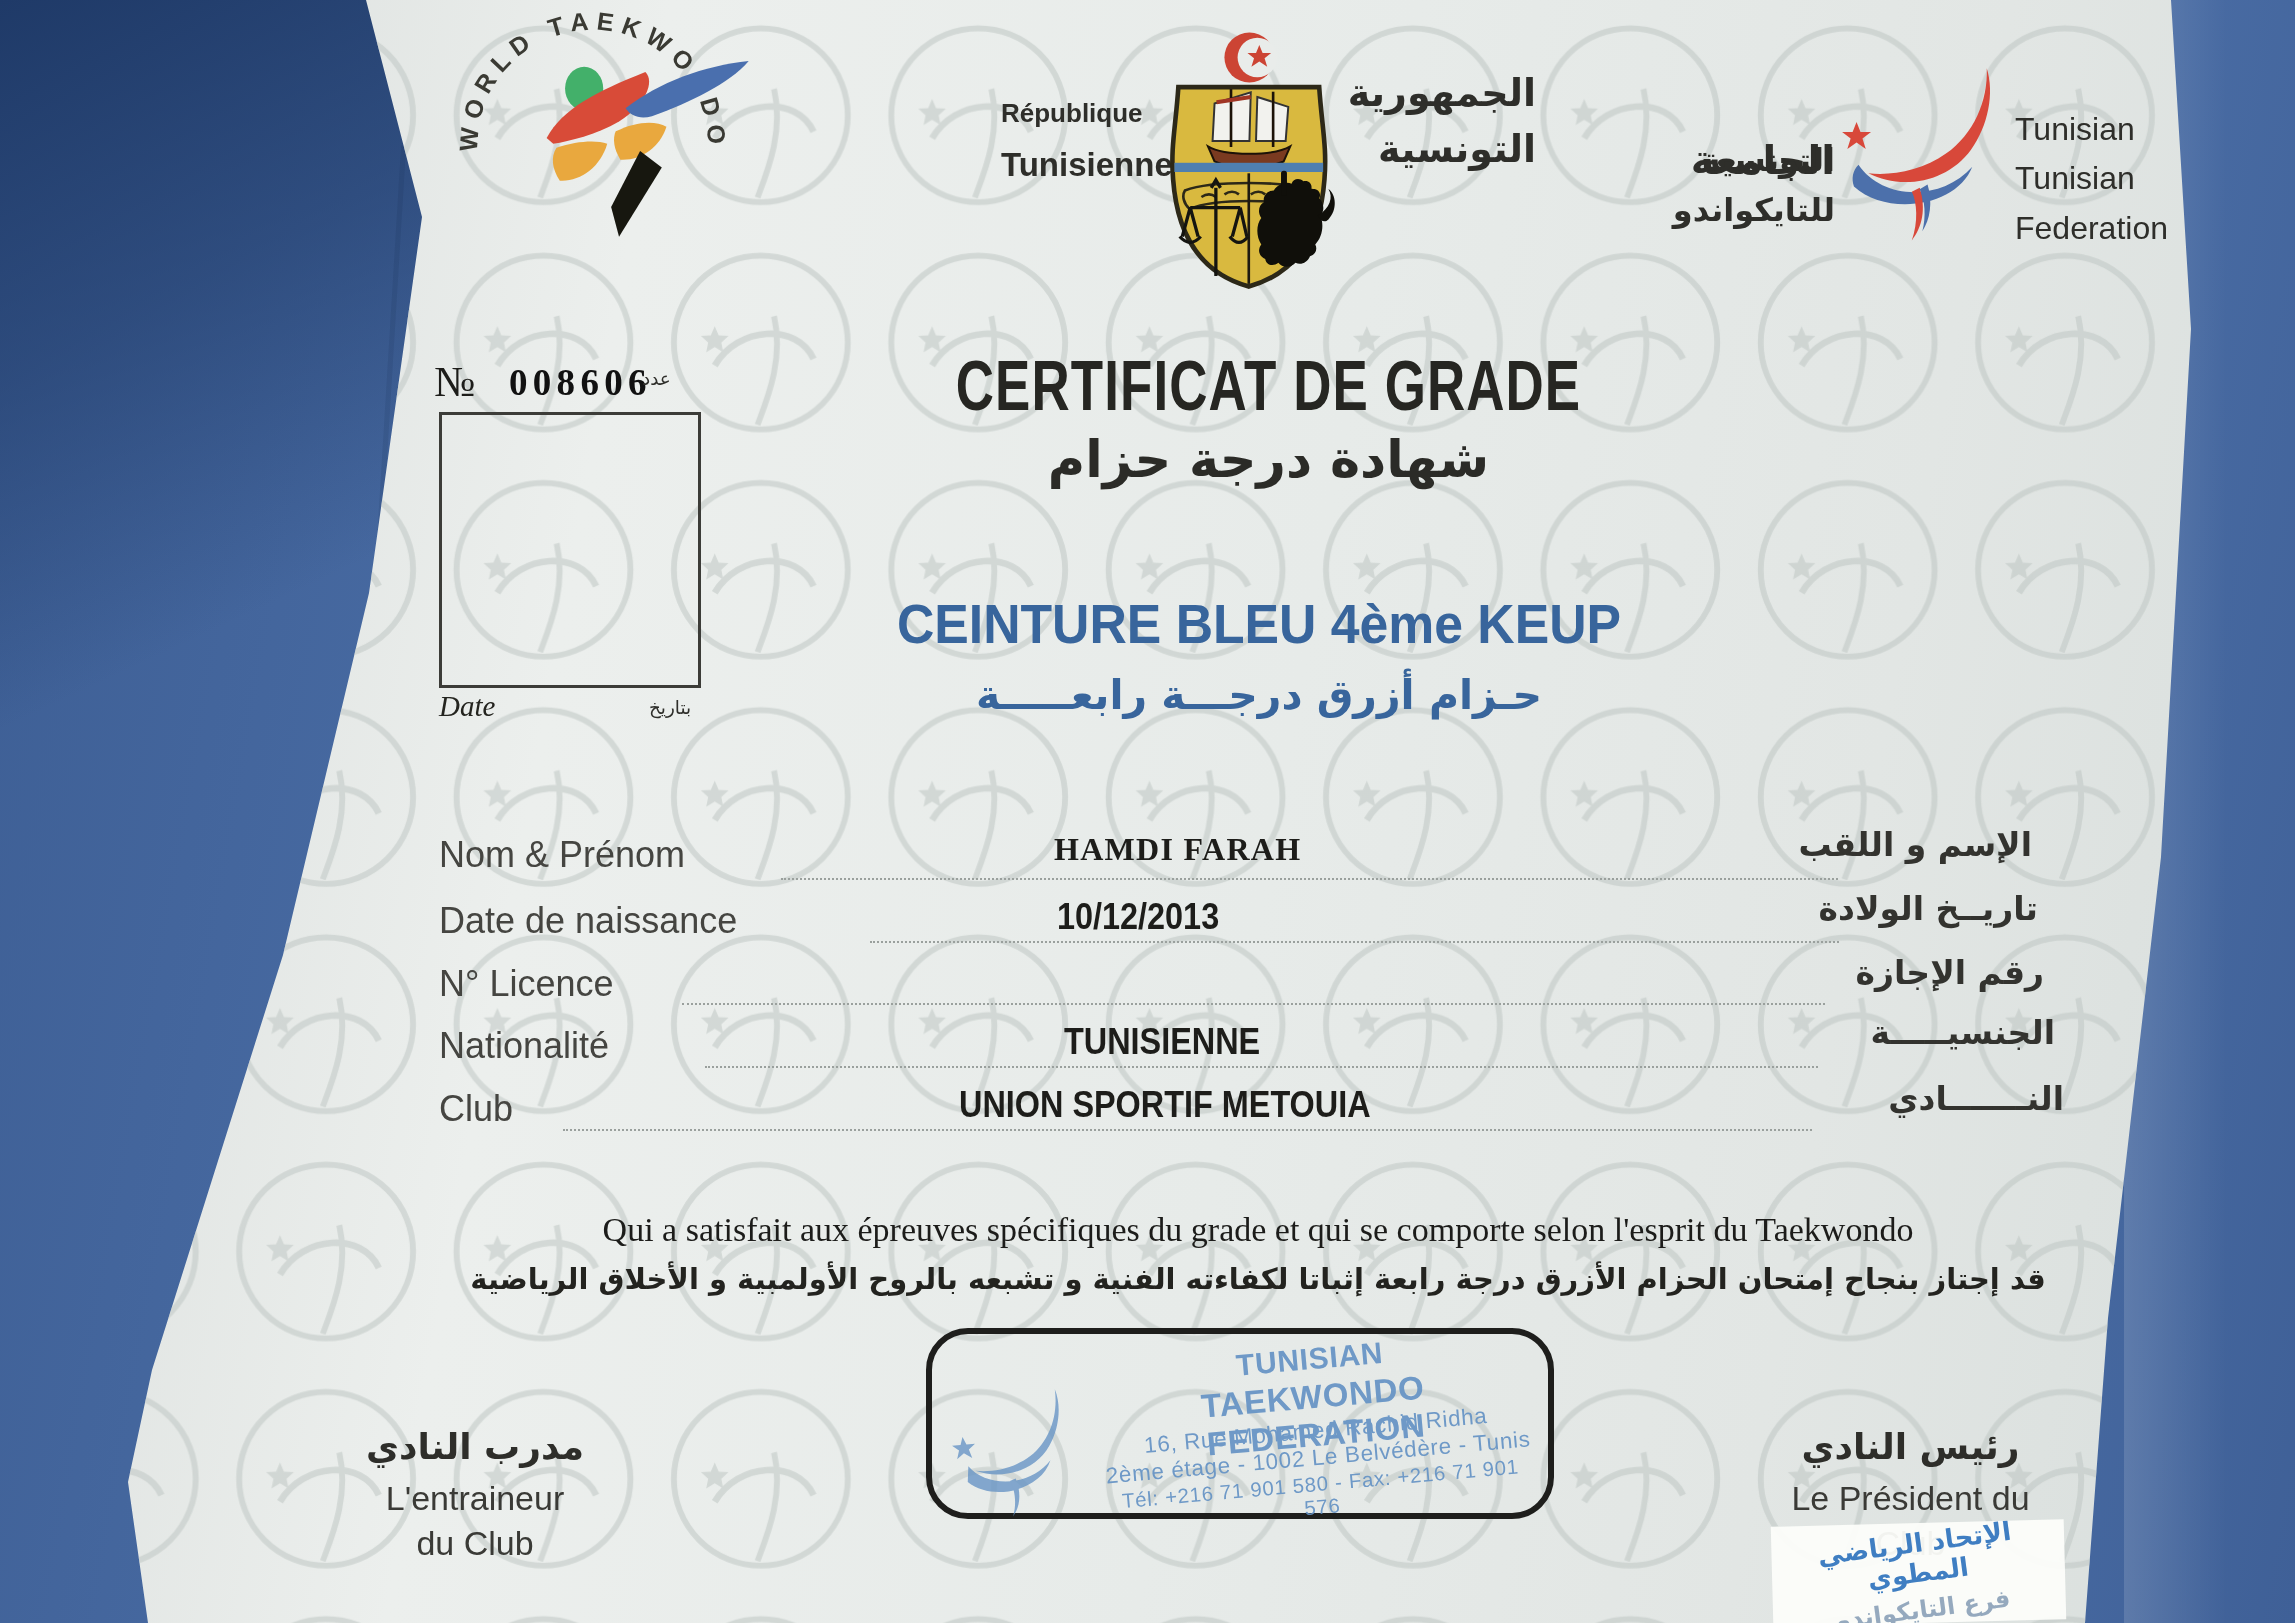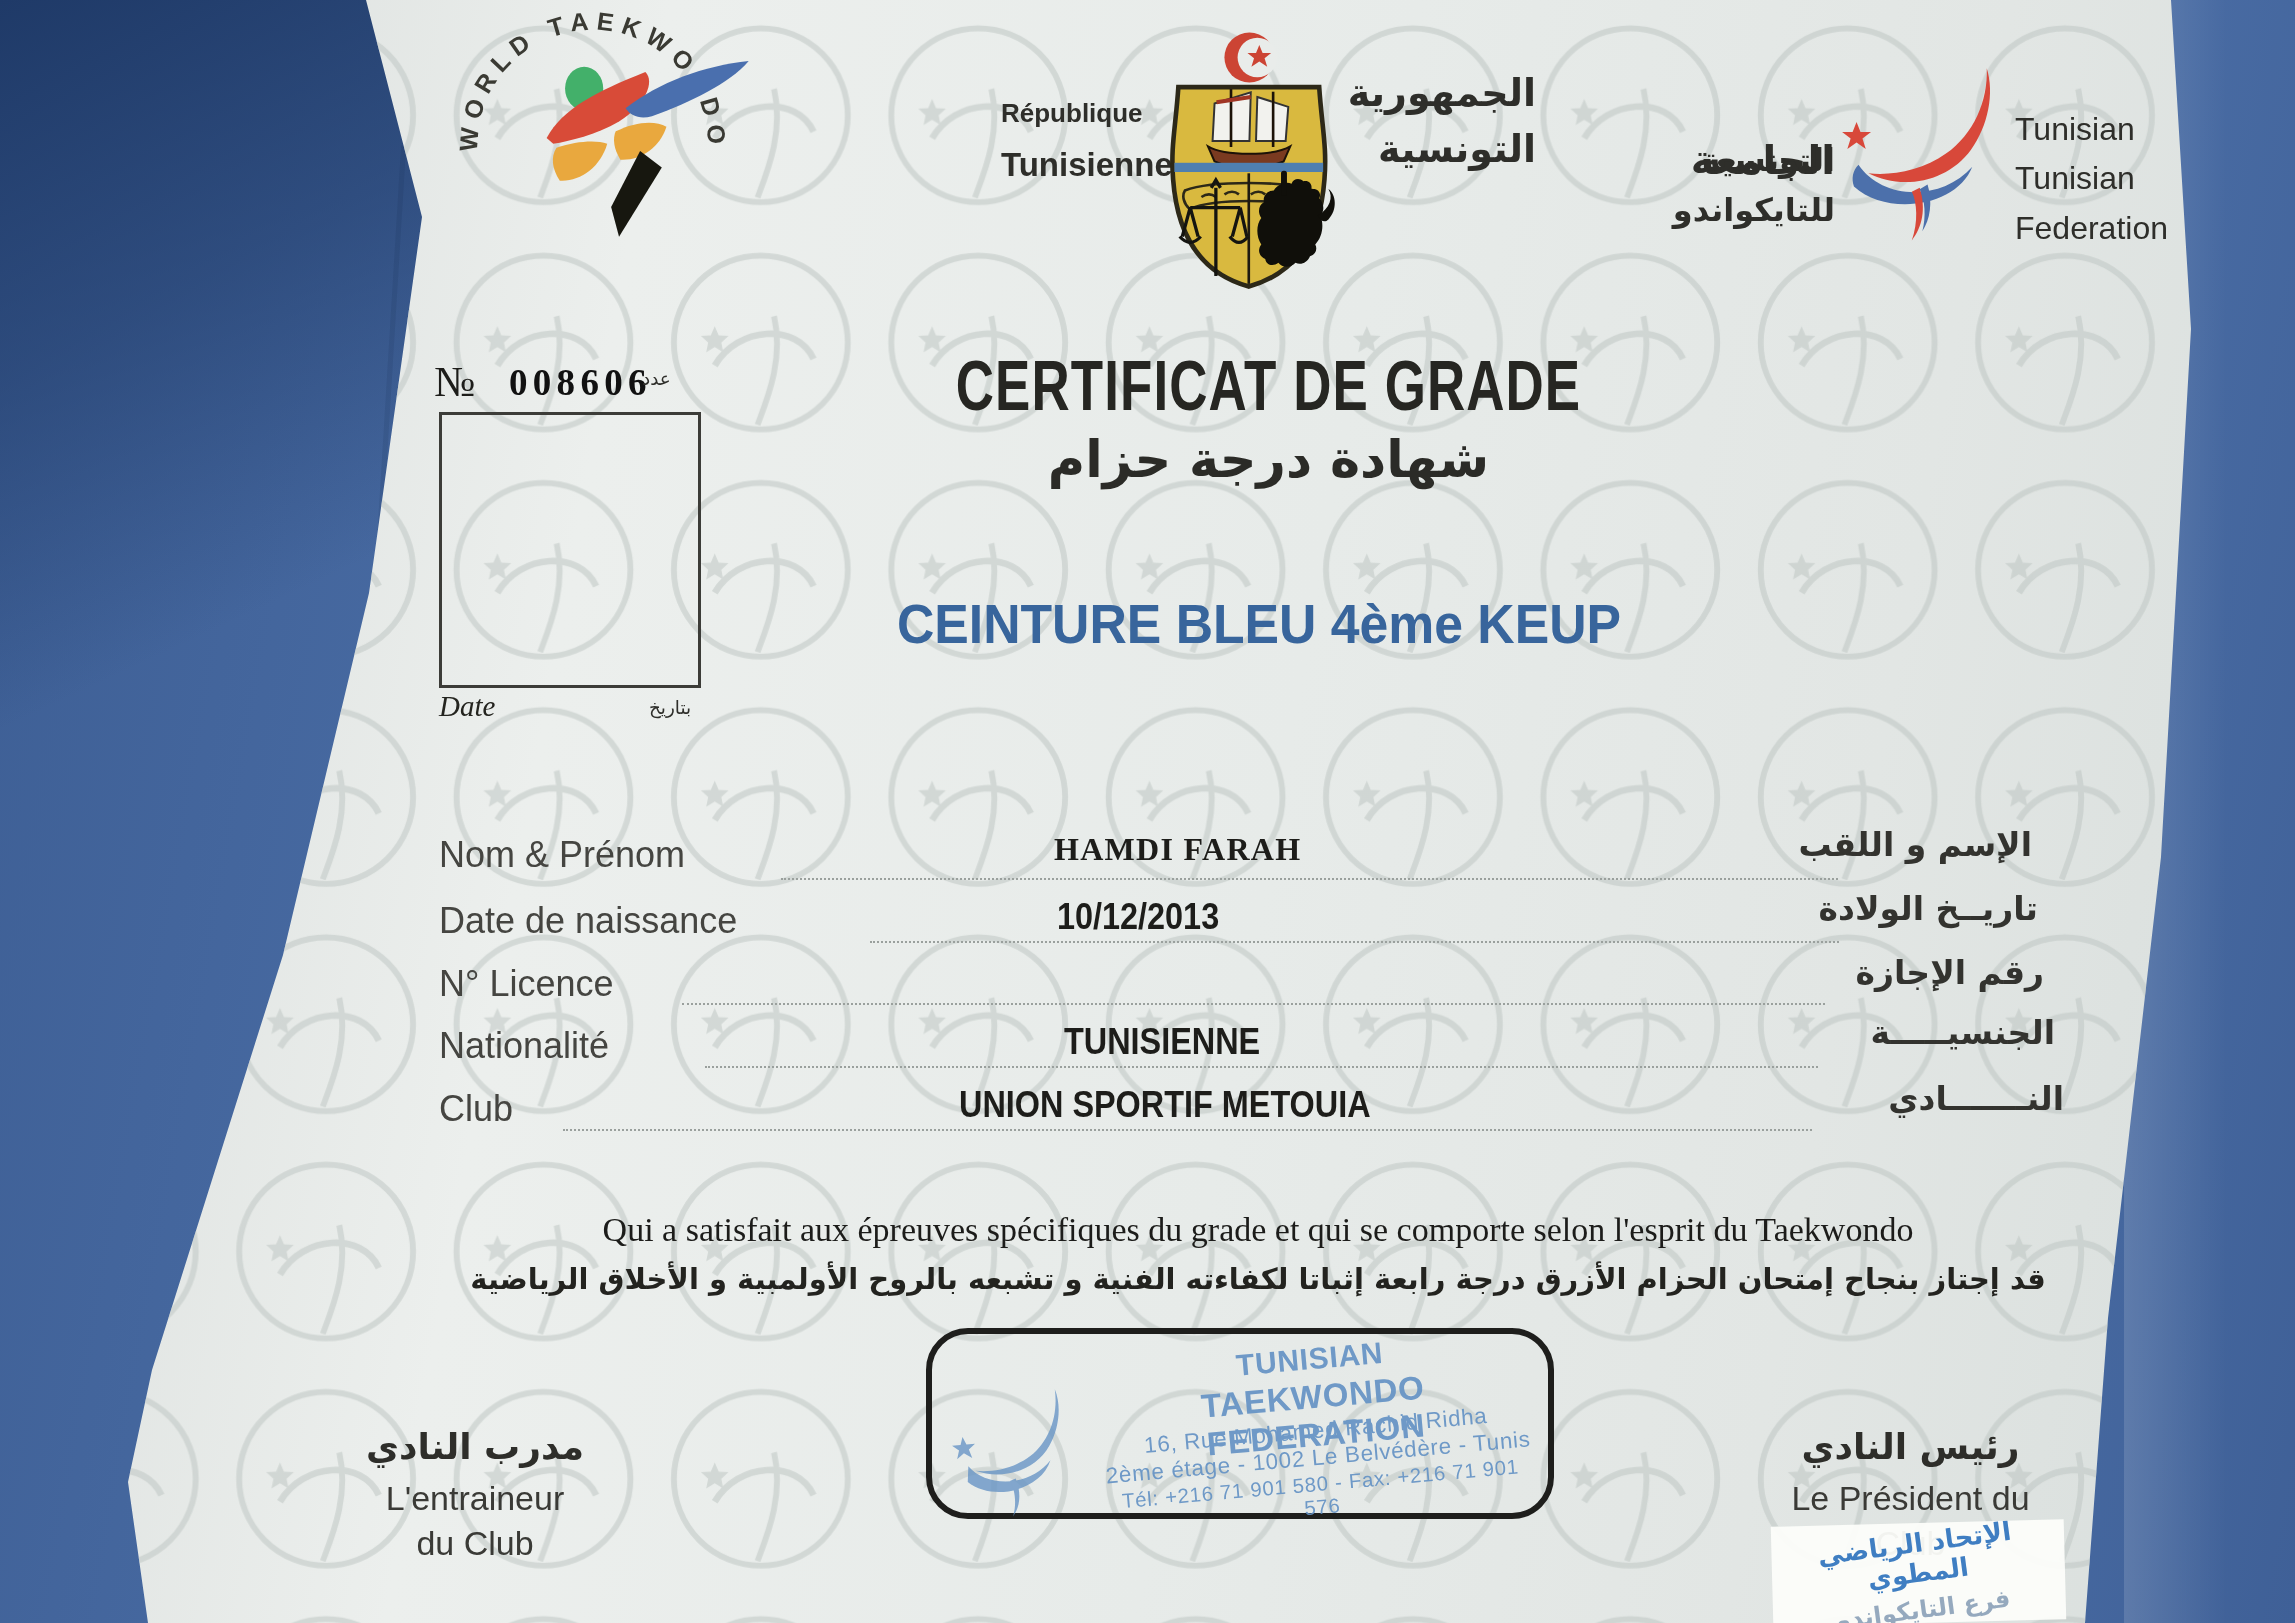--- a/index.html
+++ b/index.html
@@ -133,20 +133,21 @@
     <div class="t ar" style="left:642px;top:368px;font-size:18.4px;color:#2e2e2a;" dir="rtl">عدد</div>
 
     <div class="abs" style="left:439px;top:412px;width:256px;height:270px;border:3.3px solid #3c3c38;"></div>
     <div class="t serif" style="left:439px;top:690px;font-size:29px;color:#24241f;font-style:italic;">Date</div>
     <div class="t ar" style="left:649px;top:697px;font-size:18.4px;color:#2e2e2a;" dir="rtl">بتاريخ</div>
 
     <div class="t center title-fr" style="left:791px;top:349px;width:955px;">CERTIFICAT DE GRADE</div>
     <div class="t center ar title-ar" style="left:791px;top:430px;width:955px;text-align:center;" dir="rtl">شهادة درجة حزام</div>
 
     <div class="t center grade-fr" style="left:745px;top:592px;width:1028px;">CEINTURE BLEU 4ème KEUP</div>
+    <div class="t center ar grade-ar" style="left:745px;top:671px;width:1028px;" dir="rtl">حـزام أزرق درجـــة رابعـــــة</div>
 
     <div class="t flabel" style="left:439px;top:834px;">Nom &amp; Prénom</div>
     <div class="abs dotline" style="left:781px;top:878px;width:1057px;"></div>
     <div class="t serif fvalue" style="left:1054px;top:831px;font-size:32px;letter-spacing:1.3px;">HAMDI FARAH</div>
     <div class="t ar far" style="left:1768px;top:825px;width:264px;" dir="rtl">الإسم و اللقب</div>
 
     <div class="t flabel" style="left:439px;top:900px;">Date de naissance</div>
     <div class="abs dotline" style="left:870px;top:941px;width:969px;"></div>
     <div class="t fvalue cond" style="left:1057px;top:896px;font-size:36px;">10/12/2013</div>
     <div class="t ar far" style="left:1774px;top:889px;width:264px;" dir="rtl">تاريــخ الولادة</div>

